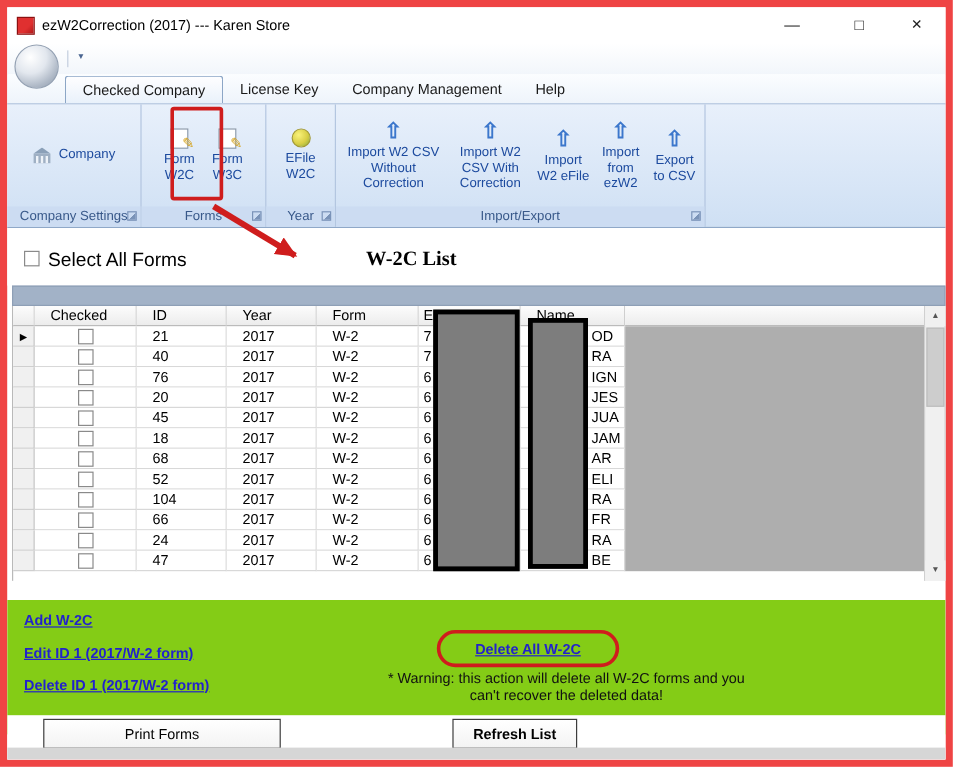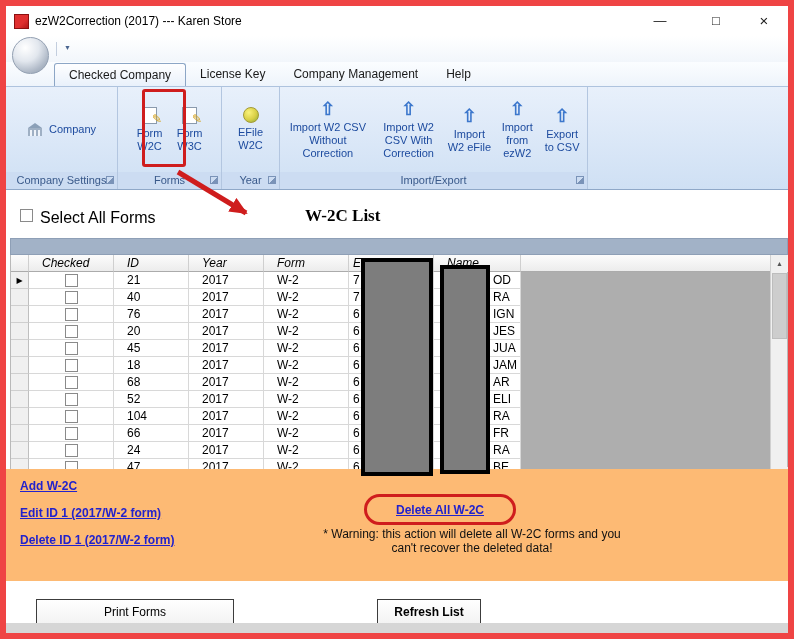--- a/index.html
+++ b/index.html
@@ -59,21 +59,21 @@
   .cb { display:inline-block; width:13px; height:13px; border:1px solid #8a8a8a; background:#fff; }
   .selectrow .cb { position:absolute; left:14px; top:19px; }
   .select-label { position:absolute; left:34px; top:19px; font-size:16px; }
   .list-title { position:absolute; left:299px; top:16px; font-family:"Liberation Serif", serif; font-weight:bold; font-size:17px; }
 
   
   .band { position:absolute; left:4px; top:232px; width:778px; height:17px; background:#a2b2c7; border:1px solid #8e9fb6; }
 
   
   .grid { position:absolute; left:4px; top:249px; width:778px; height:229px; background:#fff; border-left:1px solid #b9b9b9; border-right:1px solid #b9b9b9; }
-  .ghead { display:flex; height:17px;font-style:italic; }
+  .ghead { display:flex; height:17px; }
   .hc { height:17px; line-height:16px; font-size:12px; padding-left:13px; white-space:nowrap; overflow:hidden;
     background:linear-gradient(#fcfcfc,#ececec); border-right:1px solid #cfcfcf; border-bottom:1px solid #ababab; }
   .hfill { flex:1; background:linear-gradient(#fcfcfc,#ececec); border-bottom:1px solid #ababab; }
   .w-sel{width:18px; padding:0;} .w-checked{width:85px;} .w-id{width:75px;} .w-year{width:75px;}
   .w-formc{width:85px;} .w-ssn{width:85px;} .w-name{width:87px;}
   .hc.w-ssn{padding-left:4px;}
   .gbody { position:absolute; left:0; top:17px; }
   .grow { display:flex; height:17px; }
   .rc { height:17px; line-height:16px; font-size:12px; padding-left:13px; white-space:nowrap; overflow:hidden;
     border-right:1px solid #d8d8d8; border-bottom:1px solid #d8d8d8; background:#fff; }
@@ -81,21 +81,21 @@
   .rc.w-checked { display:flex; align-items:center; justify-content:center; padding:0; }
   .rc.w-ssn { padding-left:4px; }
   .rc.w-name { padding-left:59px; }
   .grayfill { position:absolute; left:510px; top:17px; width:251px; height:204px; background:#aeaeae; }
   .vscroll { position:absolute; right:0; top:0; width:17px; height:229px; background:#f0f0f0; border-left:1px solid #d0d0d0; }
   .sbtn { position:absolute; left:0; width:17px; height:17px; display:flex; align-items:center; justify-content:center; font-size:7px; color:#555; background:#f0f0f0; }
   .sbtn.up { top:0; } .sbtn.down { bottom:0; }
   .sthumb { position:absolute; left:1px; top:18px; width:15px; height:66px; background:#cdcdcd; border:1px solid #bdbdbd; }
 
   
-  .links { position:absolute; left:0; top:463px; width:100%; height:112px; background:#fdba74; }
+  .links { position:absolute; left:0; top:494px; width:100%; height:112px; background:#84cc16; }
   .link { color:#2222cc; font-weight:bold; font-size:12px; text-decoration:underline; cursor:pointer; }
   .lnk-add { position:absolute; left:14px; top:10px; }
   .lnk-edit { position:absolute; left:14px; top:37px; }
   .lnk-delone { position:absolute; left:14px; top:64px; }
   .annotation-oval { position:absolute; left:358px; top:25px; width:152px; height:31px; border:3px solid #cf1d1d; border-radius:16px;
     display:flex; align-items:center; justify-content:center; }
   .warn { position:absolute; left:308px; width:316px; text-align:center; font-size:12px; color:#111; }
   .warn1 { top:58px; } .warn2 { top:72px; }
 
   

